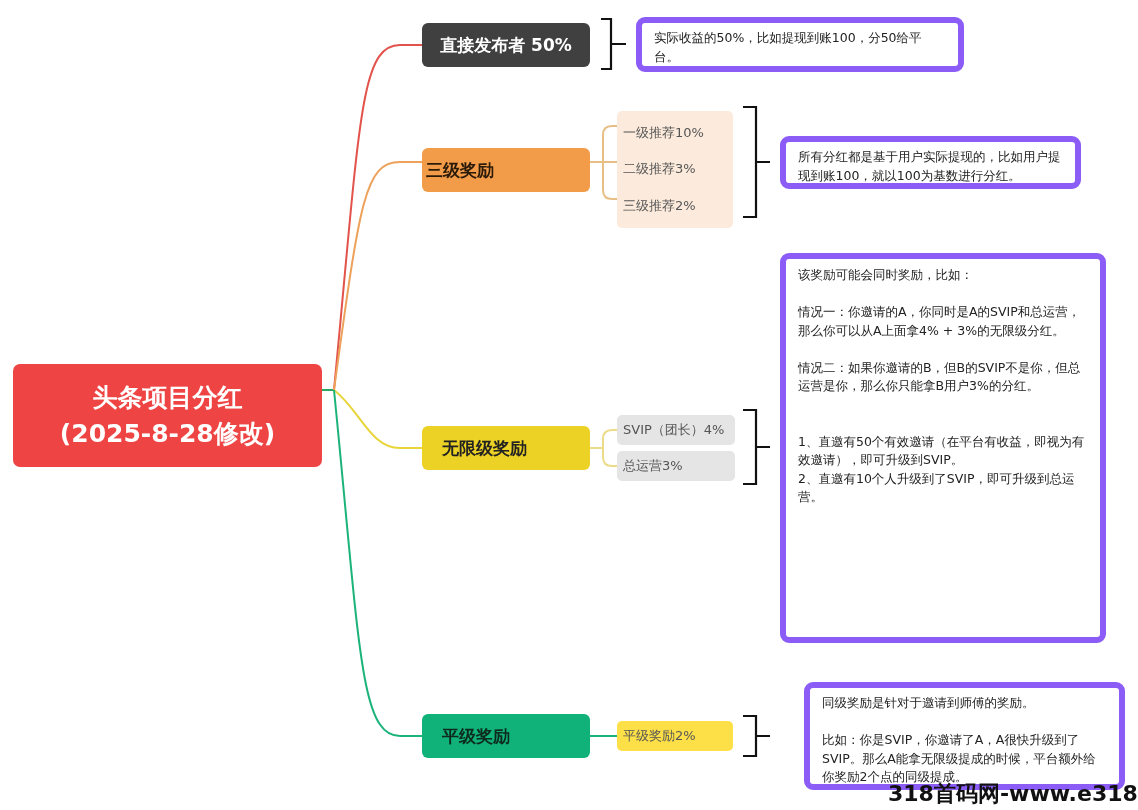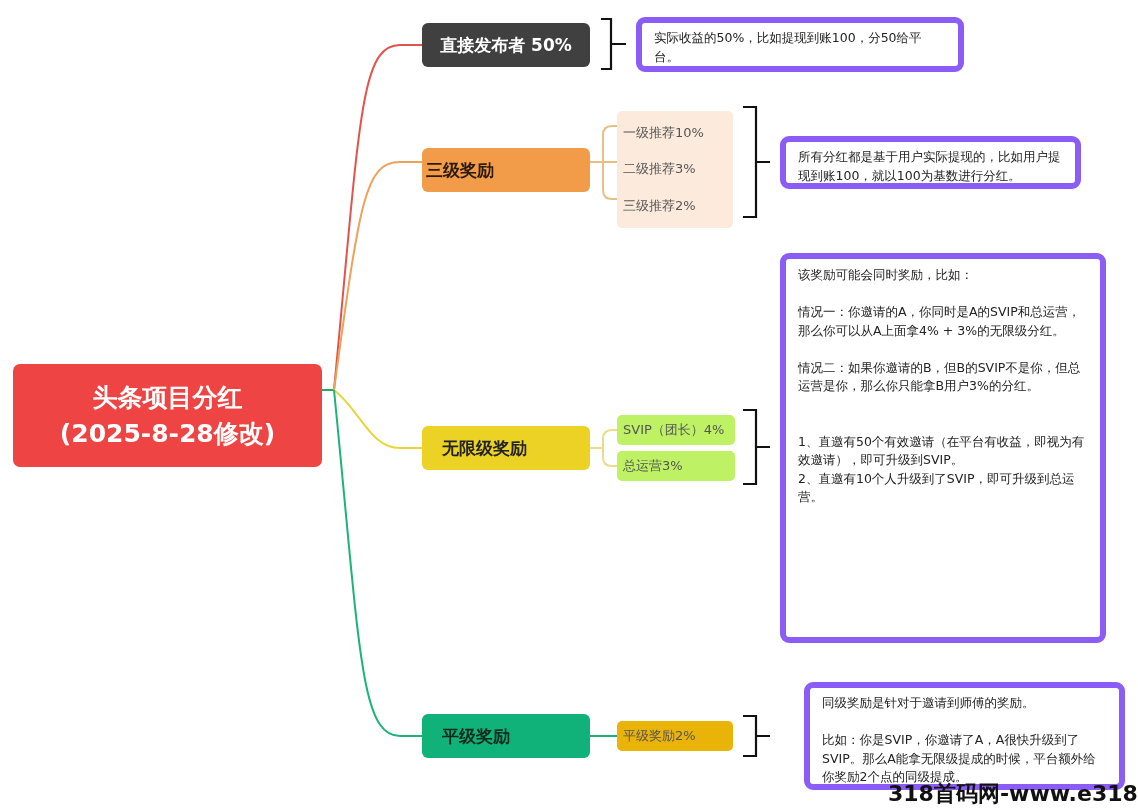--- a/index.html
+++ b/index.html
@@ -10,22 +10,22 @@
   .root { left:13px; top:339px; width:309px; height:103px; background:#ef4444; border-radius:7px;
           color:#fff; font-weight:bold; font-size:25px; line-height:36px; text-align:center;
           display:flex; flex-direction:column; justify-content:center;margin-top:25px; }
   .branch { border-radius:6px; font-weight:bold; font-size:17px; display:flex; align-items:center; }
   .b1 { left:422px; top:23px; width:168px; height:44px; background:#404040; color:#fff; justify-content:center; }
   .b2 { left:422px; top:148px; width:168px; height:44px; background:#f29b48; color:#2a1a0a; padding-left:4px; }
   .b3 { left:422px; top:426px; width:168px; height:44px; background:#ecd225; color:#222; padding-left:20px; }
   .b4 { left:422px; top:714px; width:168px; height:44px; background:#10b27a; color:#0d2a1c; padding-left:20px; }
   .leaf { border-radius:5px; font-size:13px; color:#555; display:flex; align-items:center; padding-left:6px; }
   .l-or { background:#fcebdc; width:116px; height:44px; }
-  .l-ye { background:#bef264; width:118px; height:30px; }
-  .l-gr { background:#eab308; width:116px; height:30px; }
+  .l-ye { background:#e5e5e5; width:118px; height:30px; }
+  .l-gr { background:#fde047; width:116px; height:30px; }
   .note { border:6px solid #8b5cf6; border-radius:9px; background:#fff; font-size:12.5px; color:#222;
           line-height:18.5px; padding:6px 12px; }
   .note p { margin:0; }
   .note .gap { height:18.5px; }
   .red { color:#e0574e; }
   .watermark { left:888px; top:779px; width:250px; height:28px; font-size:22px; font-weight:bold;
                color:#111; font-family:"DejaVu Sans", sans-serif; letter-spacing:0px; white-space:nowrap; }
 </style>
 </head>
 <body>

